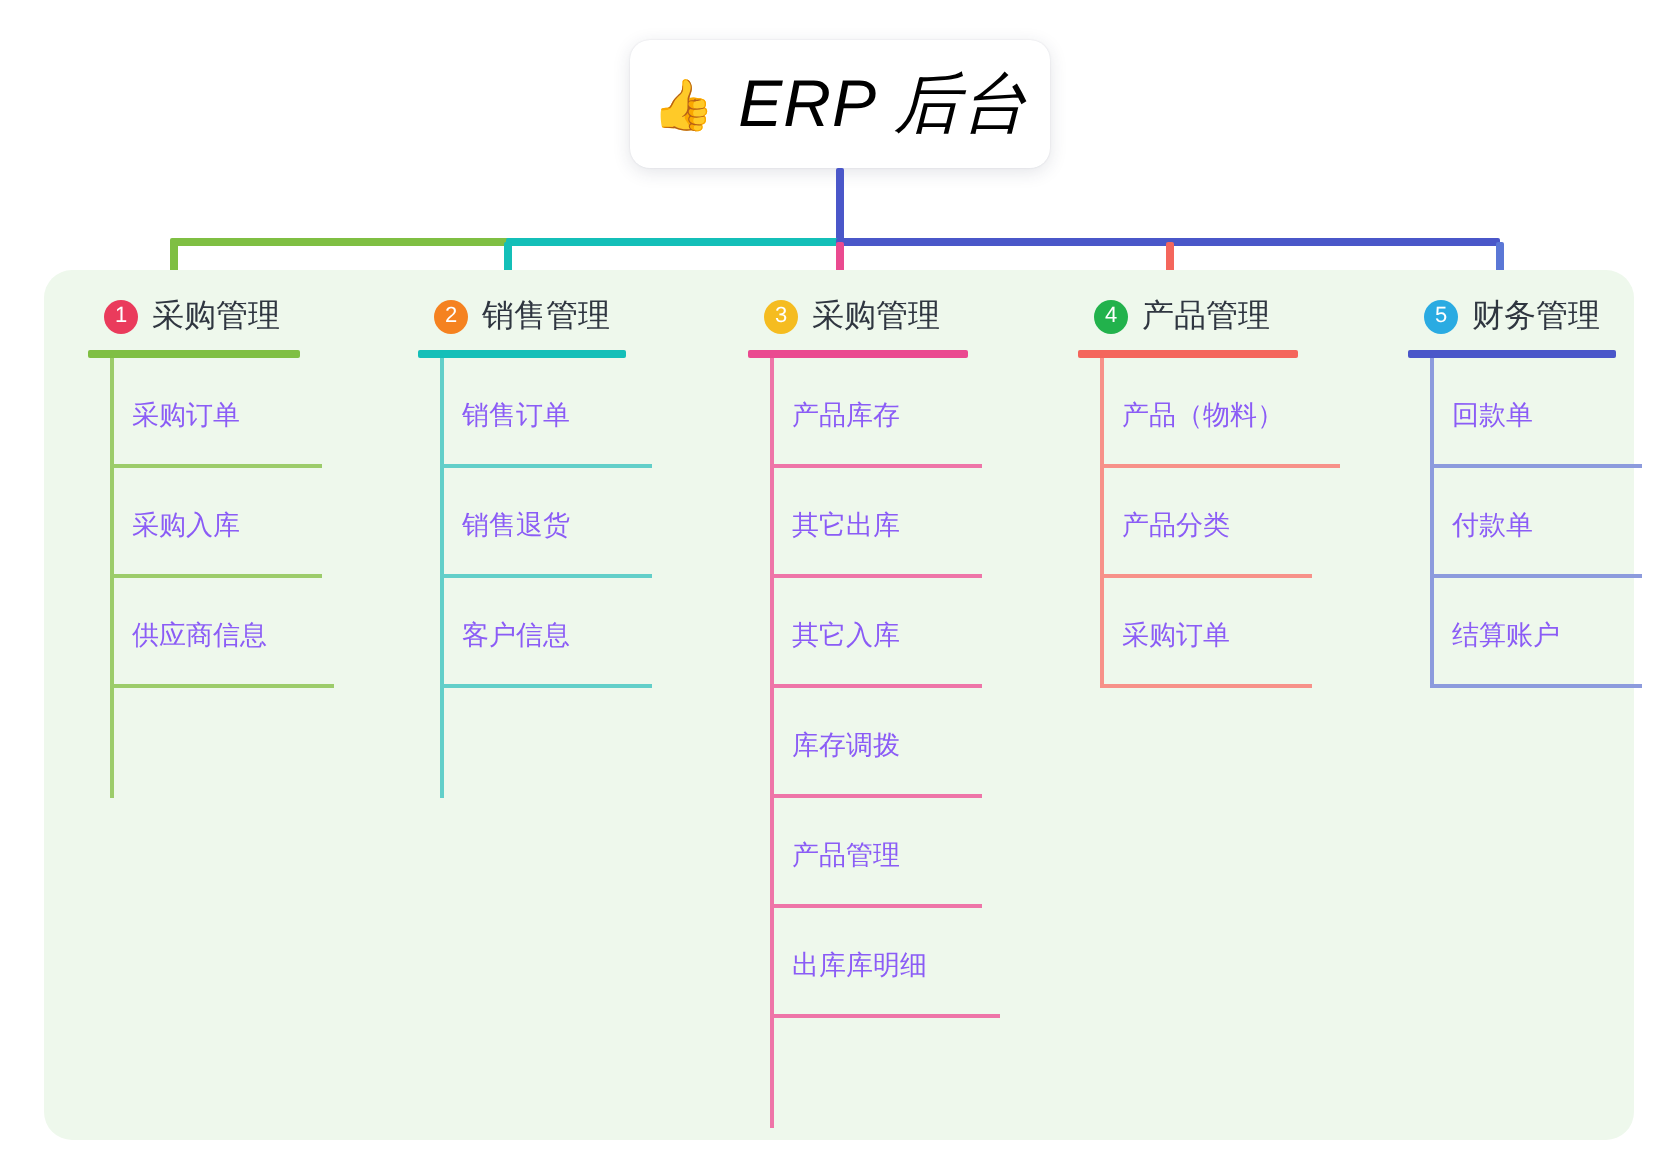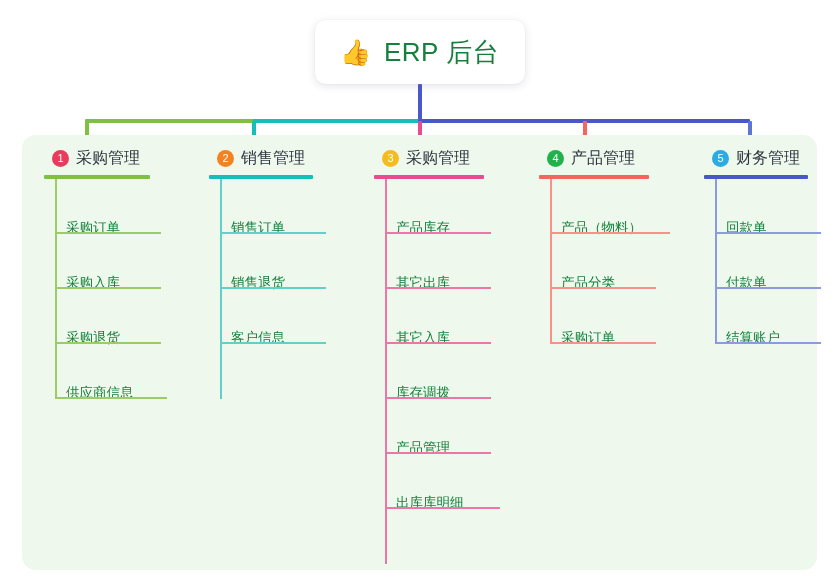--- a/index.html
+++ b/index.html
@@ -15,21 +15,21 @@
   
   .root-card{
     position:absolute;left:315px;top:20px;width:210px;height:64px;
     background:#ffffff;border-radius:10px;
     box-shadow:0 2px 9px rgba(40,50,80,.13), 0 0 1px rgba(40,50,80,.12);
     display:flex;align-items:center;justify-content:center;
     box-sizing:border-box;
   }
   .root-inner{display:flex;align-items:center;gap:12px;}
   .root-emoji{font-size:25px;line-height:1;font-family:"DejaVu Sans",sans-serif;}
-  .root-label{font-size:26px;color:#15803d;letter-spacing:.5px;white-space:nowrap;}
+  .root-label{font-size:33px;color:#000000;letter-spacing:.5px;white-space:nowrap;font-style:italic;}
 
   
   .conn{position:absolute;}
   .v-root{left:418px;top:84px;width:4px;height:37px;background:#4a57c9;border-radius:1px;}
 
   .h-seg{position:absolute;top:119px;height:4px;border-radius:1px;}
   .h-g{left:85px;width:170px;background:#7fbf43;}
   .h-t{left:253px;width:167px;background:#14bfb8;}
   .h-b{left:418px;width:332px;background:#4a57c9;}
 
@@ -58,22 +58,22 @@
   .col-title{font-size:16px;color:#2f3640;white-space:nowrap;}
   .title-rule{height:4px;border-radius:1px;margin-top:4px;margin-left:6px;}
 
   .leaves{position:relative;margin-top:0;padding-left:19px;}
   .spine{position:absolute;left:17px;top:0;width:2px;}
   .leaf{
     position:relative;height:55px;box-sizing:border-box;
     display:flex;align-items:flex-end;
   }
   .leaf-text{
-    font-size:13.5px;color:#15803d;white-space:nowrap;
-    padding:0 6px 0 9px;line-height:1;
+    font-size:13.5px;color:#8b5cf6;white-space:nowrap;
+    padding:0 6px 20px 9px;line-height:1;
   }
   .leaf-rule{position:absolute;left:0;bottom:0;height:2px;width:104px;}
 
   .c1 .title-rule{background:#7fbf43;width:106px;}
   .c1 .spine,.c1 .leaf-rule{background:#9ccc6a;}
   .c2 .title-rule{background:#14bfb8;width:104px;}
   .c2 .spine,.c2 .leaf-rule{background:#62cfc9;}
   .c3 .title-rule{background:#ea4a90;width:110px;}
   .c3 .spine,.c3 .leaf-rule{background:#ee75a8;}
   .c4 .title-rule{background:#f4665c;width:110px;}
@@ -115,24 +115,20 @@
       <div class="spine" style="height:220px;"></div>
       <div class="leaf">
         <span class="leaf-text">采购订单</span>
         <div class="leaf-rule"></div>
       </div>
       <div class="leaf">
         <span class="leaf-text">采购入库</span>
         <div class="leaf-rule"></div>
       </div>
       <div class="leaf">
-        <span class="leaf-text">采购退货</span>
-        <div class="leaf-rule"></div>
-      </div>
-      <div class="leaf">
         <span class="leaf-text">供应商信息</span>
         <div class="leaf-rule" style="width:110px;"></div>
       </div>
     </div>
   </div>
 
   <div class="col c2" style="left:203px;">
     <div class="col-head">
       <span class="badge" style="background:#f58220;">2</span>
       <span class="col-title">销售管理</span>

